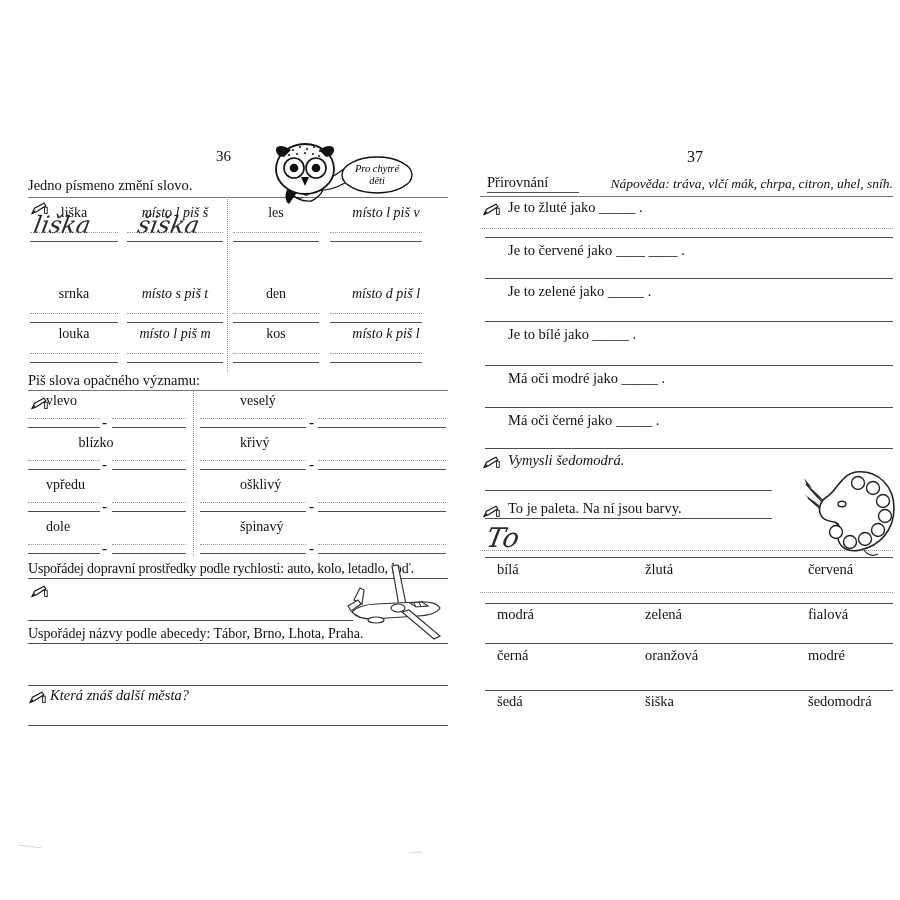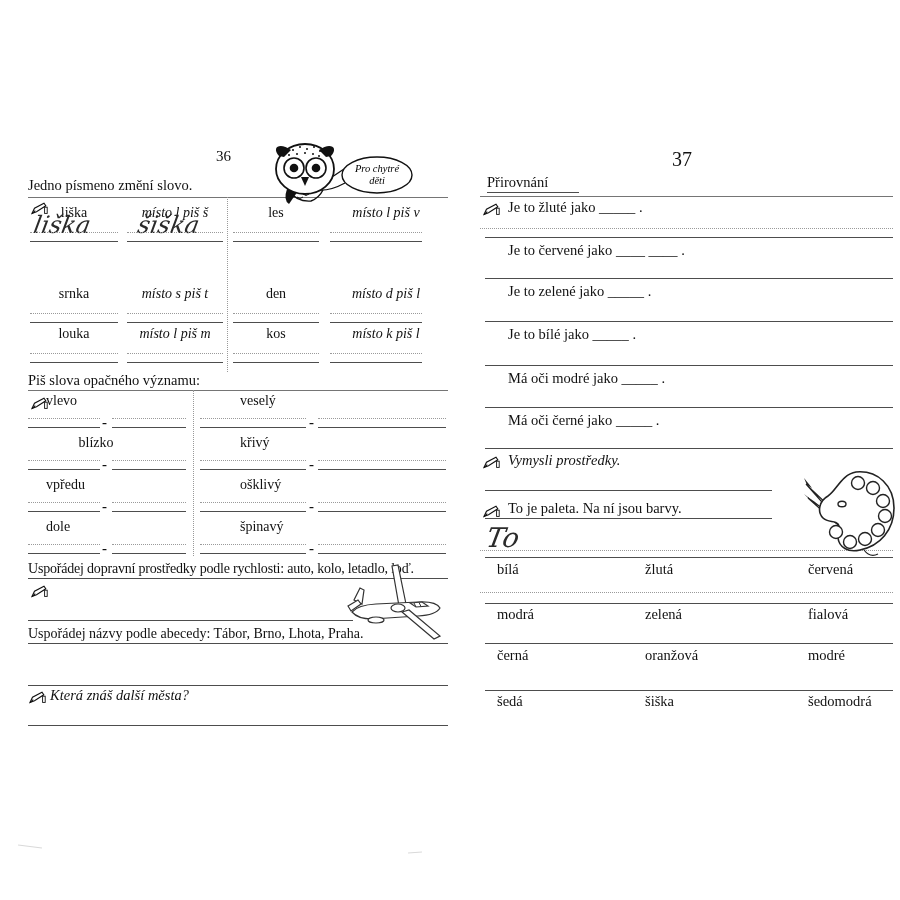--- a/index.html
+++ b/index.html
@@ -217,24 +217,25 @@
 
   <div class="line" style="left:28px;top:685px;width:420px"></div>
   <span class="pencil" style="left:28px;top:690px"><svg width="18" height="13" viewBox="0 0 18 13">
         <path d="M2 11.5 L4.5 6.2 L14 1.2 L15.8 3.8 L6.5 9.8 Z" fill="#fff" stroke="#111" stroke-width="1.1"></path>
         <path d="M2 11.5 L5.3 8.6" stroke="#111" stroke-width="1.1"></path>
         <rect x="14.6" y="5.2" width="2.6" height="6.2" fill="#fff" stroke="#111" stroke-width="0.9"></rect>
       </svg></span>
   <div class="t it" style="left:50px;top:688px">Která znáš další města?</div>
   <div class="line" style="left:28px;top:725px;width:420px"></div>
 
-  <div class="t" style="left:672px;top:148px;font-size:20px">37</div>
+  <div class="t" style="left:687px;top:148px;font-size:16px">37</div>
 
   <div class="t" style="left:487px;top:175px">Přirovnání</div>
   <div class="line" style="left:487px;top:192px;width:92px"></div>
+  <div class="t it" style="left:578px;top:177px;width:315px;text-align:right;font-size:13.5px">Nápověda: tráva, vlčí mák, chrpa, citron, uhel, sníh.</div>
   <div class="rule" style="left:480px;top:196px;width:413px"></div>
 
   <span class="pencil" style="left:482px;top:202px"><svg width="18" height="13" viewBox="0 0 18 13">
         <path d="M2 11.5 L4.5 6.2 L14 1.2 L15.8 3.8 L6.5 9.8 Z" fill="#fff" stroke="#111" stroke-width="1.1"></path>
         <path d="M2 11.5 L5.3 8.6" stroke="#111" stroke-width="1.1"></path>
         <rect x="14.6" y="5.2" width="2.6" height="6.2" fill="#fff" stroke="#111" stroke-width="0.9"></rect>
       </svg></span>
   <div class="t" style="left:508px;top:200px">Je to žluté jako _____ .</div>
   <div class="line dot" style="left:480px;top:228px;width:413px"></div>
   <div class="line" style="left:485px;top:237px;width:408px"></div>
@@ -252,21 +253,21 @@
   <div class="line" style="left:485px;top:407px;width:408px"></div>
 
   <div class="t" style="left:508px;top:413px">Má oči černé jako _____ .</div>
   <div class="line" style="left:485px;top:448px;width:408px"></div>
 
   <span class="pencil" style="left:482px;top:455px"><svg width="18" height="13" viewBox="0 0 18 13">
         <path d="M2 11.5 L4.5 6.2 L14 1.2 L15.8 3.8 L6.5 9.8 Z" fill="#fff" stroke="#111" stroke-width="1.1"></path>
         <path d="M2 11.5 L5.3 8.6" stroke="#111" stroke-width="1.1"></path>
         <rect x="14.6" y="5.2" width="2.6" height="6.2" fill="#fff" stroke="#111" stroke-width="0.9"></rect>
       </svg></span>
-  <div class="t it" style="left:508px;top:453px">Vymysli prostředky.</div>
+  <div class="t it" style="left:508px;top:453px">Vymysli šedomodrá.</div>
 
   <div class="line" style="left:485px;top:490px;width:287px"></div>
 
   <span class="pencil" style="left:482px;top:504px"><svg width="18" height="13" viewBox="0 0 18 13">
         <path d="M2 11.5 L4.5 6.2 L14 1.2 L15.8 3.8 L6.5 9.8 Z" fill="#fff" stroke="#111" stroke-width="1.1"></path>
         <path d="M2 11.5 L5.3 8.6" stroke="#111" stroke-width="1.1"></path>
         <rect x="14.6" y="5.2" width="2.6" height="6.2" fill="#fff" stroke="#111" stroke-width="0.9"></rect>
       </svg></span>
   <div class="t" style="left:508px;top:501px">To je paleta. Na ní jsou barvy.</div>
   <div class="line" style="left:485px;top:518px;width:287px"></div>

